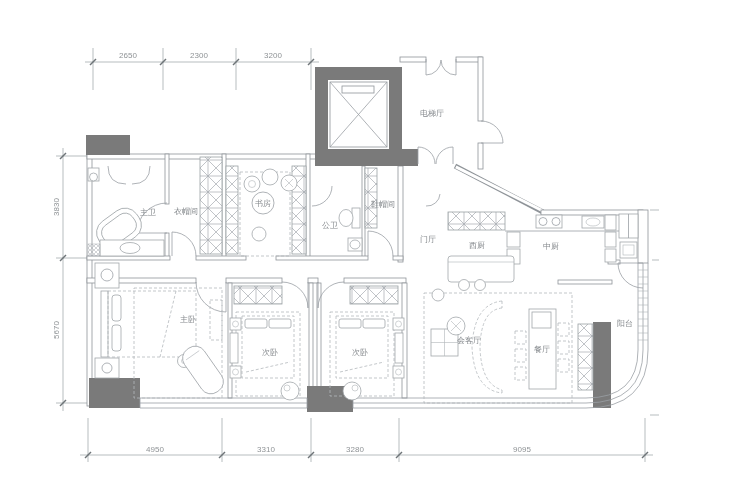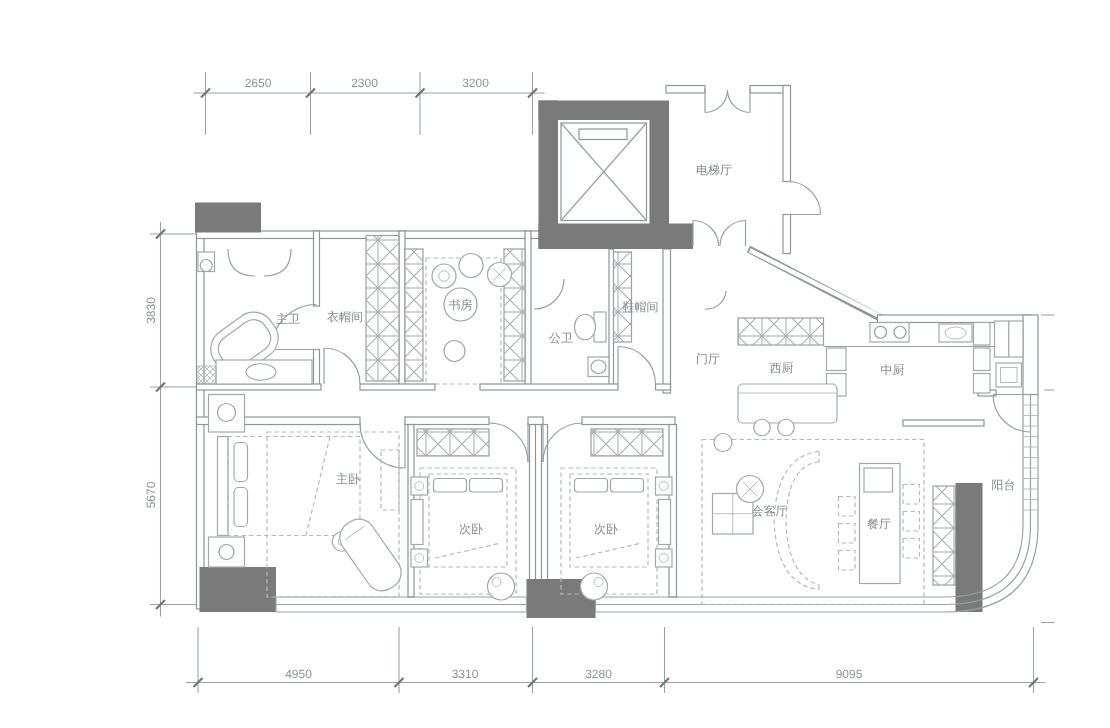--- a/index.html
+++ b/index.html
@@ -1,17 +1,17 @@
 <!DOCTYPE html>
 <html><head>
 <meta charset="utf-8">
 <style>
   html,body{margin:0;padding:0;background:#fff;}
   #plan{width:659px;height:485px;position:relative;background:#fff;overflow:hidden;
-        font-family:"Liberation Sans",sans-serif;margin-left:44px;}
+        font-family:"Liberation Sans",sans-serif;}
   svg text{font-family:"Liberation Sans",sans-serif;}
   .dim{stroke:#9aa0a4;stroke-width:.7;fill:none;}
   .tick{stroke:#6e7478;stroke-width:1.4;fill:none;}
   .dimt{fill:#8f9396;font-size:8px;text-anchor:middle;}
   .room{fill:#85898d;font-size:8px;text-anchor:middle;}
   .w{fill:#ffffff;stroke:#8f9499;stroke-width:.8;}
   .dk{fill:#7a7a7a;stroke:none;}
   .ln{stroke:#9aa0a4;stroke-width:.8;fill:none;}
   .th{stroke:#b0b5b9;stroke-width:.6;fill:none;}
   .ds{stroke:#b4b9bd;stroke-width:.8;fill:none;stroke-dasharray:3 2;}

